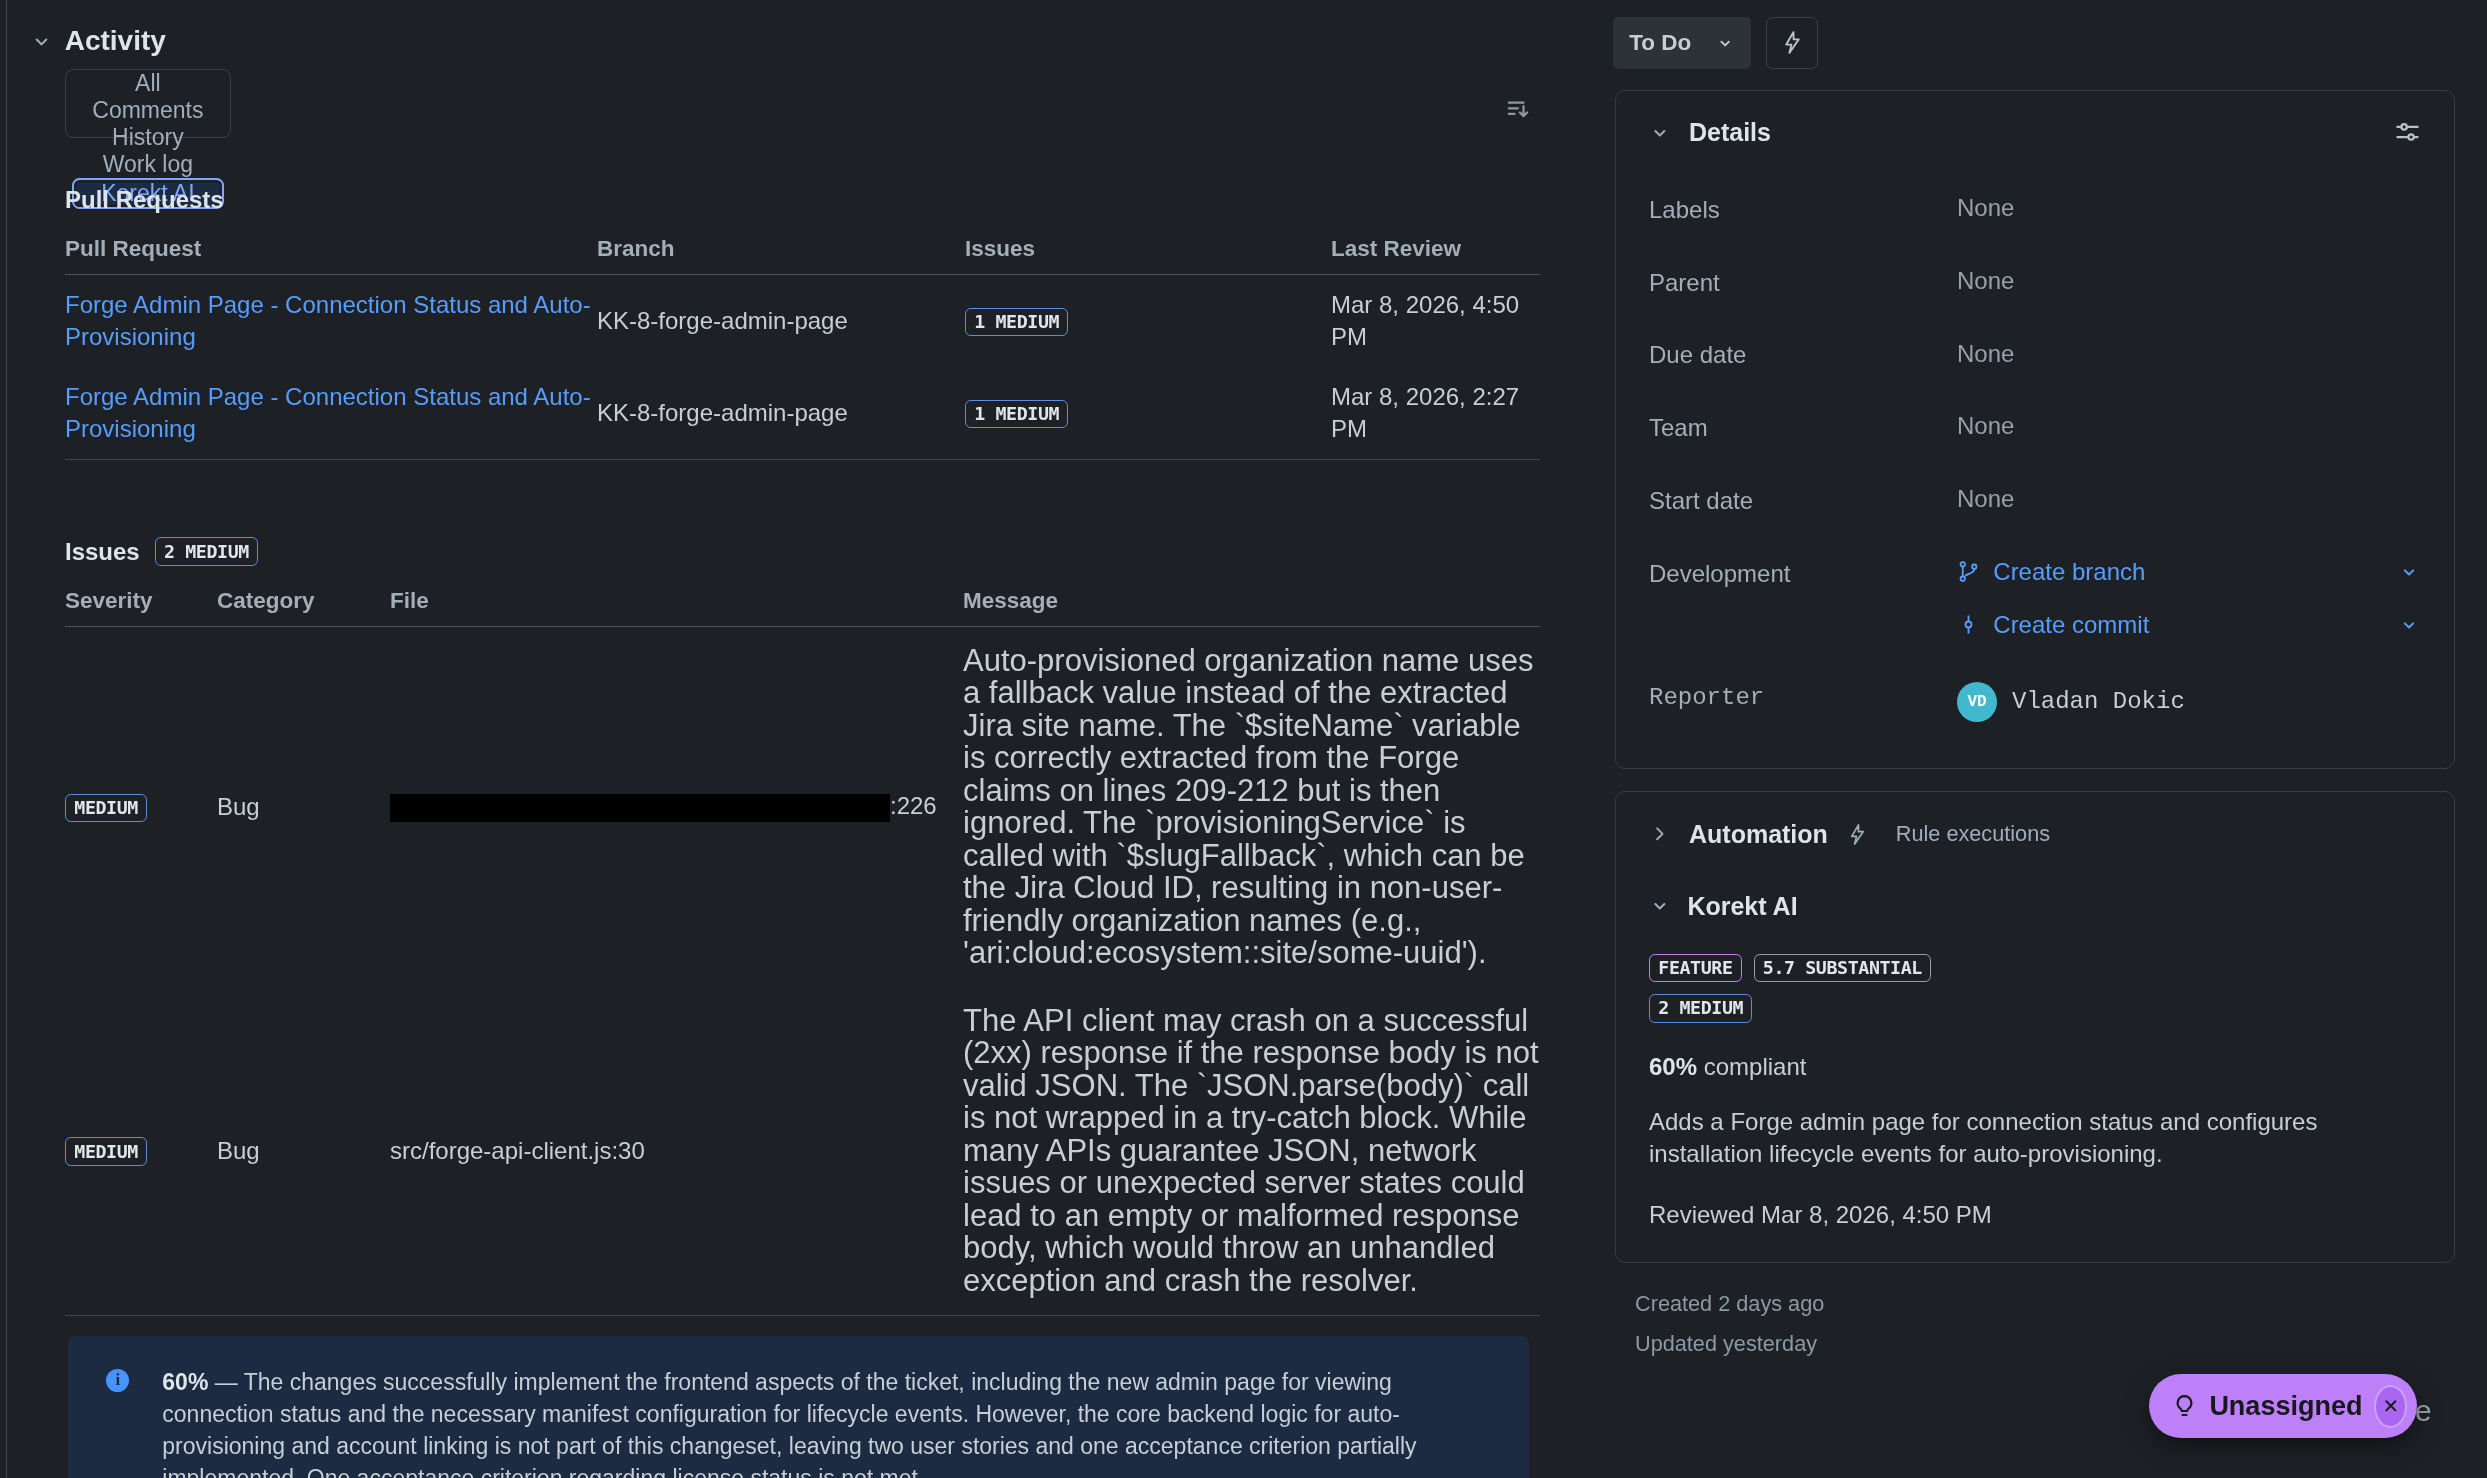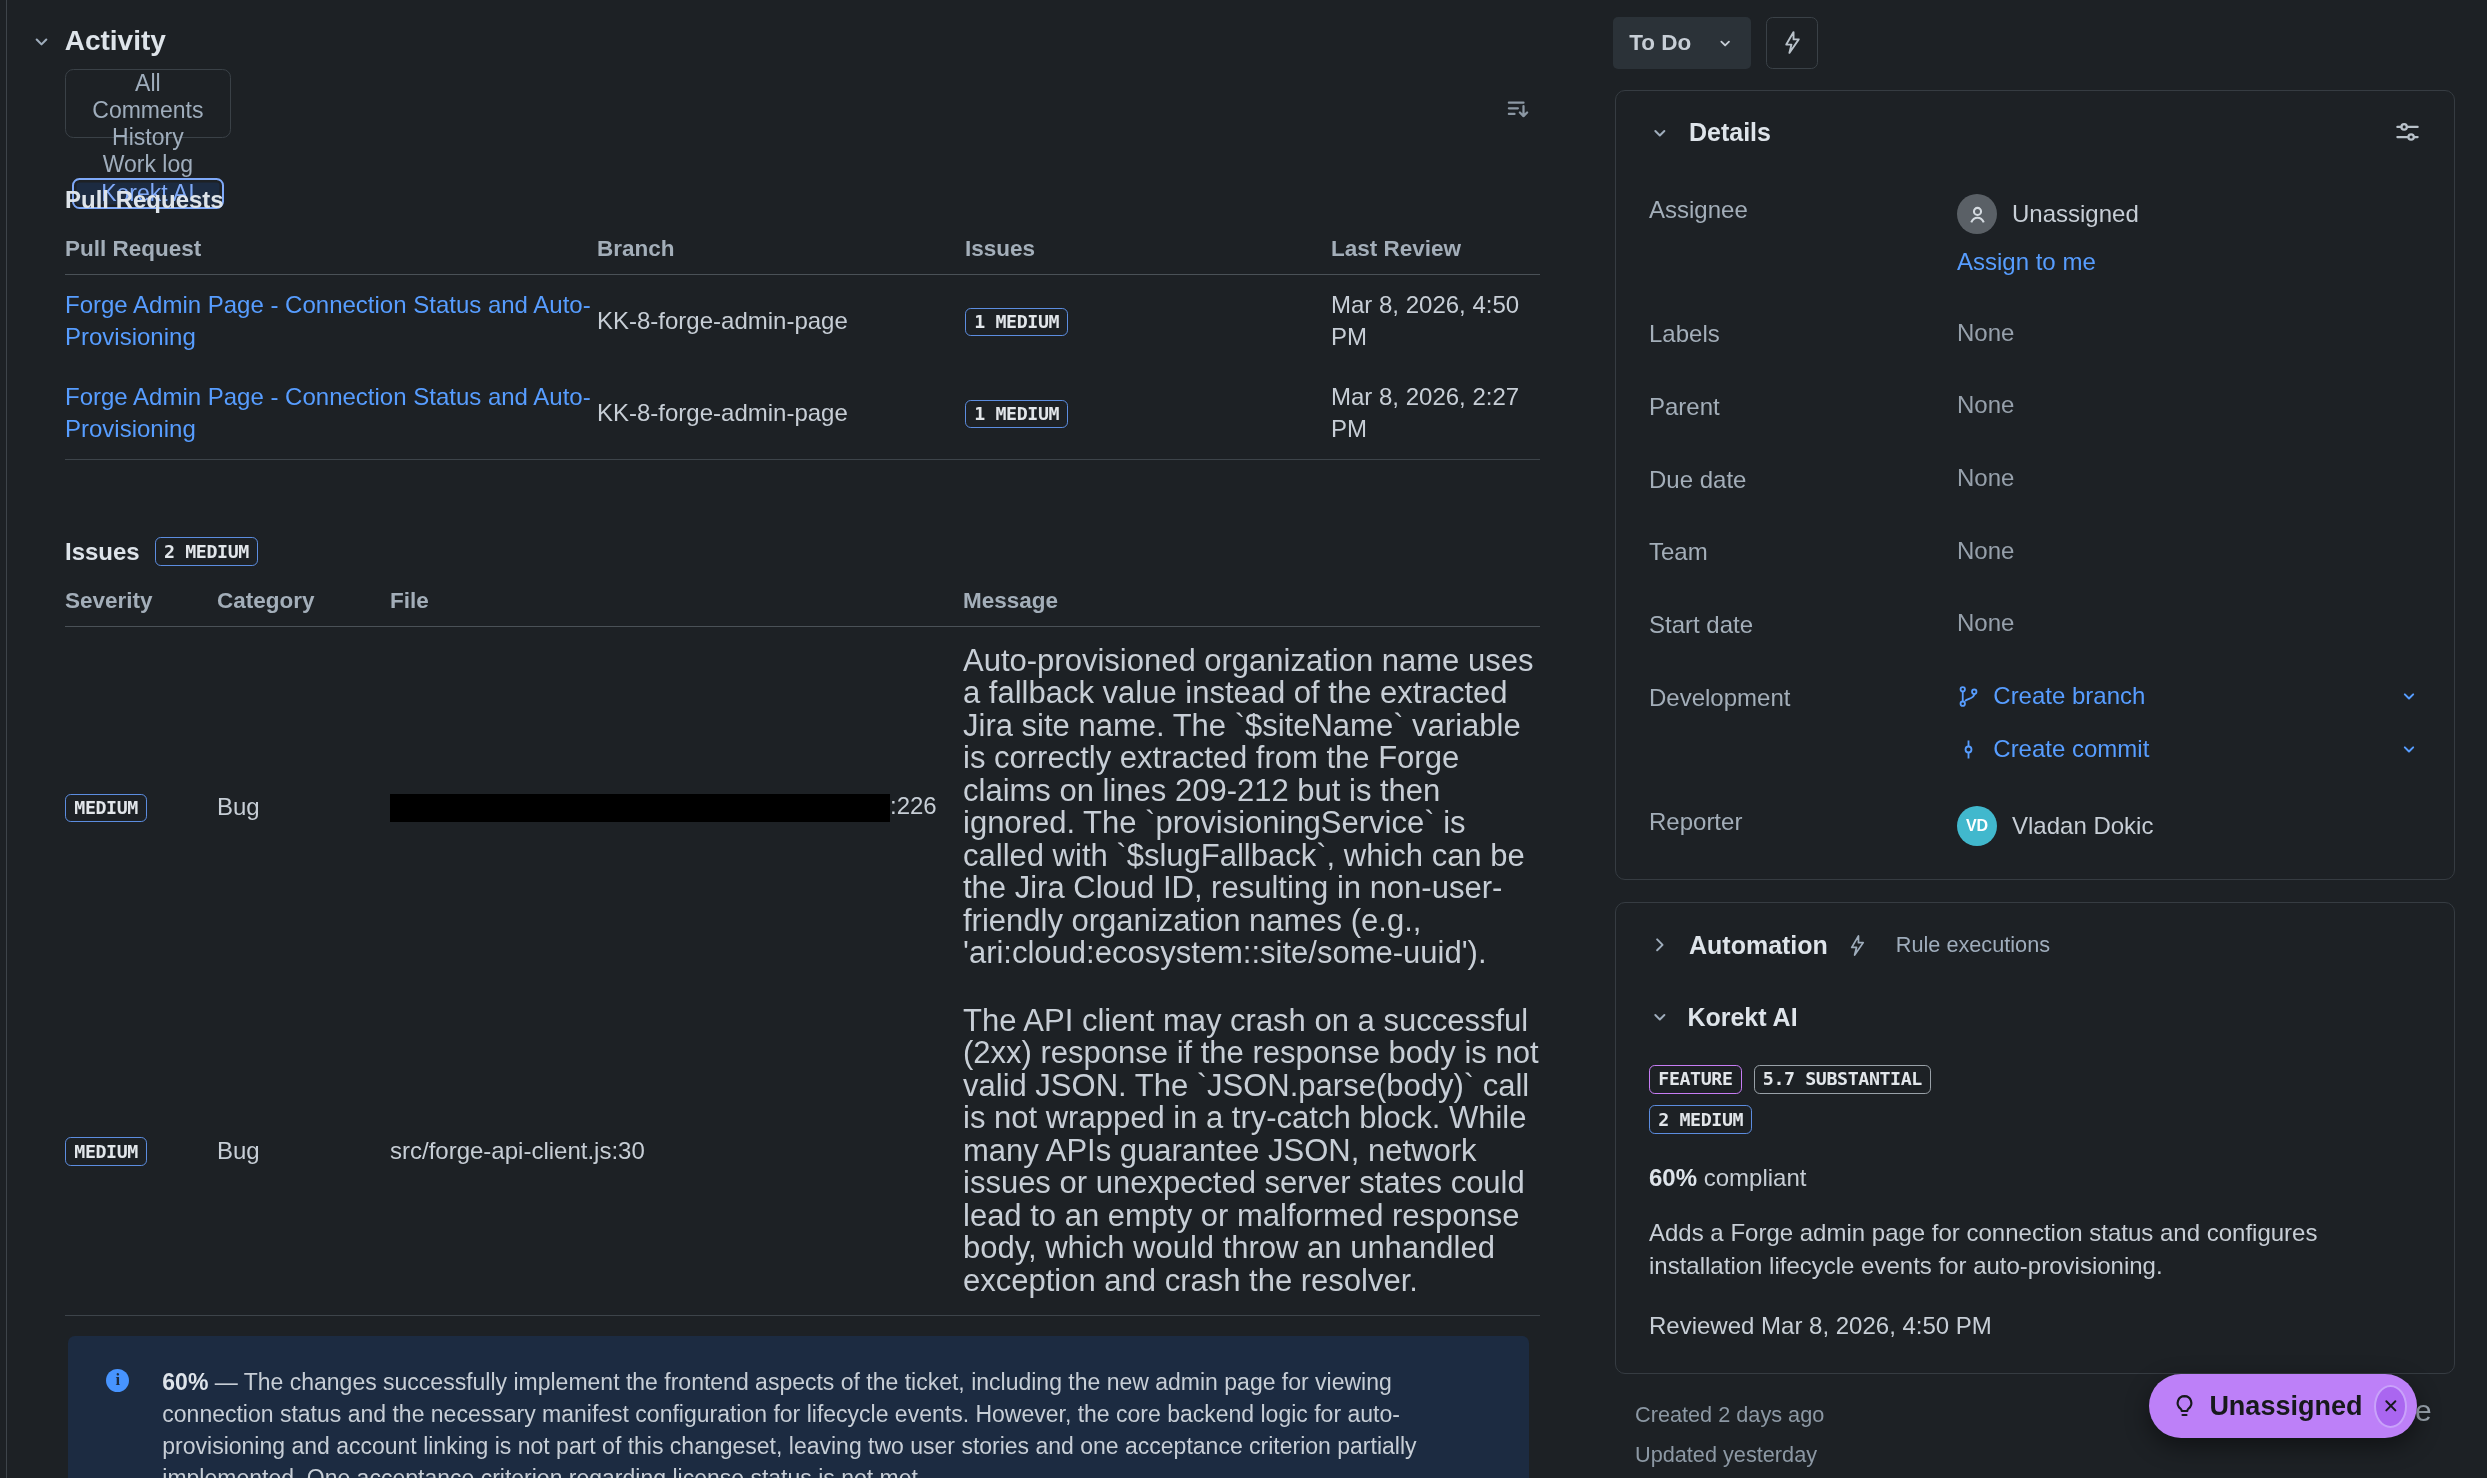--- a/index.html
+++ b/index.html
@@ -88,21 +88,21 @@
     display:flex; align-items:center; justify-content:center; color:#B9C2CA; cursor:pointer;
   }
 
   .card { border:1.7px solid #363C42; border-radius:10px; margin-top:21.7px; padding:0 33px 33px; background:#1D2125; }
   .card-header { display:flex; align-items:center; gap:18.3px; padding-top:27px; }
   .card-title { font-size:25px; font-weight:bold; color:#DEE4EA; }
   .header-spacer { margin-left:auto; }
 
   .fields { margin-top:47px; }
   .field { display:grid; grid-template-columns:308px 1fr; margin-bottom:43px; font-size:24px; align-items:start; }
-  .field:last-child { margin-bottom:0; }
+  .field:last-child { margin-bottom:13px;font-family:Liberation Mono, monospace; }
   .f-label { color:#A3AEB9; padding-top:1.7px; }
   .f-none { color:#96A0AB; }
   .assignee-line { display:flex; align-items:center; gap:15px; color:#C7CED6; }
   .avatar-gray { width:40px; height:40px; border-radius:50%; background:#5A6066; display:flex; align-items:center; justify-content:center; }
   .assign-link { display:block; margin-top:13.3px; color:#579DFF; font-size:24px; cursor:pointer; }
   .dev-row { display:flex; align-items:center; gap:13.3px; color:#579DFF; margin-bottom:25px; cursor:pointer; }
   .dev-row:last-child { margin-bottom:0; }
   .dev-chevron { margin-left:auto; margin-right:1.7px; }
   .avatar-teal {
     width:40px; height:40px; border-radius:50%; background:#41B8CD; color:#FFFFFF;
@@ -262,35 +262,20 @@
         <svg width="27" height="27" viewBox="0 0 24 24" fill="none" stroke="#B9C2CA" stroke-width="2" stroke-linecap="round">
             <path d="M3 7h3.5M12 7h9M3 16h9M18 16h3"></path>
             <circle cx="9" cy="7" r="2.4"></circle>
             <circle cx="15.2" cy="16" r="2.4"></circle>
           </svg>
       </span>
     </div>
 
     <div class="fields">
 
-      <div class="field">
-        <div class="f-label">Assignee</div>
-        <div>
-          <div class="assignee-line">
-            <span class="avatar-gray">
-              <svg width="25" height="25" viewBox="0 0 24 24" fill="none" stroke="#D5DBE1" stroke-width="2">
-                  <circle cx="12" cy="9" r="3.4"></circle>
-                  <path d="M6 19.5c1.4-3.2 3.6-4.4 6-4.4s4.6 1.2 6 4.4"></path>
-                </svg>
-            </span>
-            <span>Unassigned</span>
-          </div>
-          <span class="assign-link">Assign to me</span>
-        </div>
-      </div>
 
       <div class="field">
         <div class="f-label">Labels</div>
         <div class="f-none">None</div>
       </div>
 
       <div class="field">
         <div class="f-label">Parent</div>
         <div class="f-none">None</div>
       </div>

